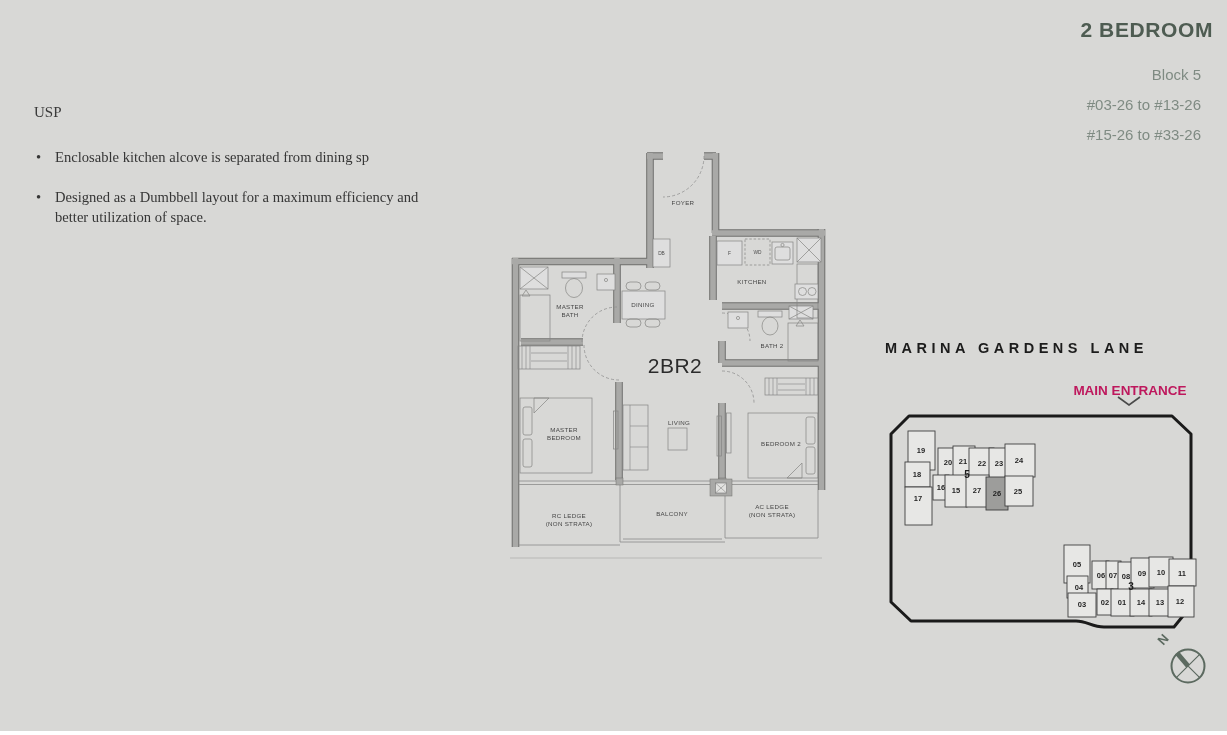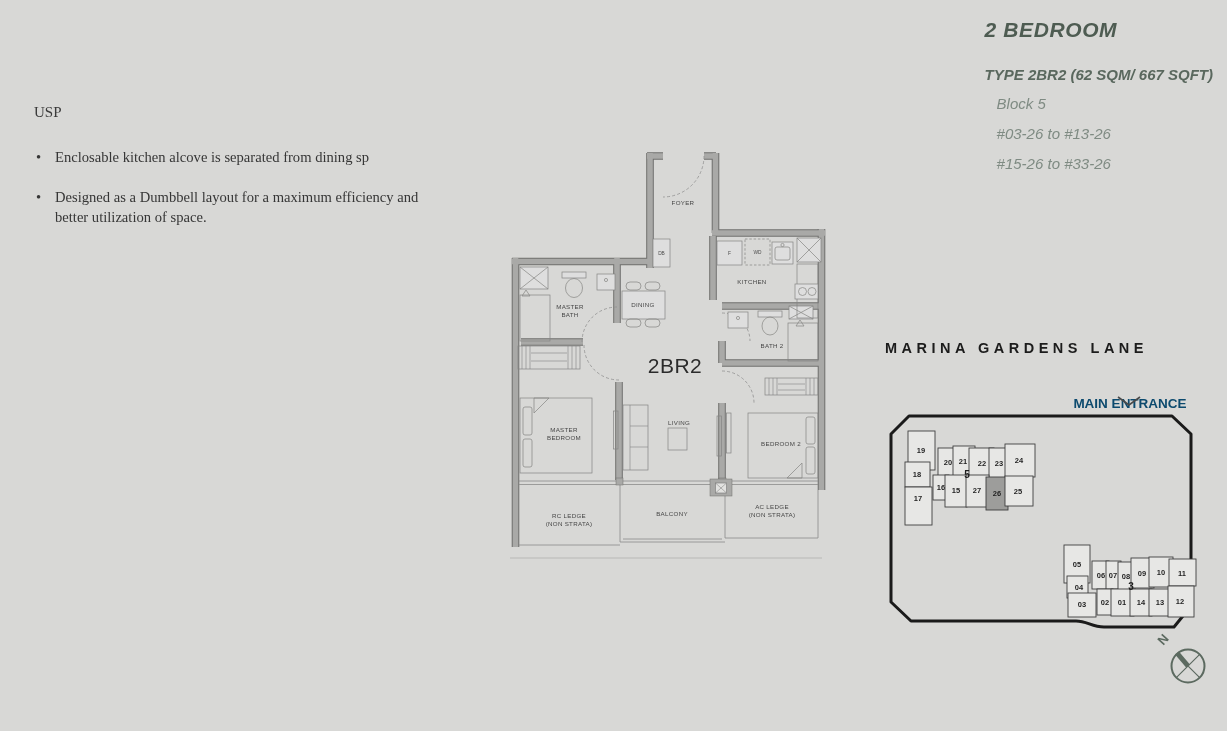--- a/index.html
+++ b/index.html
@@ -1,20 +1,20 @@
 <!DOCTYPE html>
 <html><head>
 <meta charset="utf-8">
 <style>
   html,body{margin:0;padding:0;background:#ffffff;}
   .page{position:relative;width:1227px;height:731px;background:#d8d8d6;overflow:hidden;
         font-family:"Liberation Sans", sans-serif;}
 
   
-  .unit-header{position:absolute;top:18px;right:14px;font-style:italic;}
+  .unit-header{position:absolute;top:18px;right:14px;text-align:right;}
   .unit-header h1{margin:0 0 24px 0;font-size:21px;font-weight:bold;color:#4e5c52;letter-spacing:.6px;}
   .unit-header .type{margin:0 0 3px 0;font-size:15px;font-weight:bold;color:#5a685e;}
   .unit-header .blk,.unit-header .stack{margin:12px;font-size:15px;color:#7f8b83;line-height:18px;}
 
   
   .usp{position:absolute;left:34px;top:104px;width:405px;color:#363636;font-family:Liberation Serif, serif;}
   .usp h2{margin:0;font-size:15px;font-weight:normal;color:#3a3a3a;}
   .usp ul{list-style:none;margin:26px 0 0 0;padding:0;}
   .usp li{position:relative;padding-left:21px;font-size:14.6px;line-height:20px;margin-bottom:20px;}
   .usp li::before{content:"\2022";position:absolute;left:2px;top:0;}
@@ -24,40 +24,39 @@
   .floorplan svg .rm{fill:#474747;font-size:6.2px;letter-spacing:.3px;text-anchor:middle;}
   .floorplan svg .fx{fill:#4c4c4c;font-size:4.8px;text-anchor:middle;}
   .floorplan svg .big{fill:#2b2b2b;font-size:21px;letter-spacing:.5px;text-anchor:middle;}
   .thin{stroke:#8c8c8a;stroke-width:.8;fill:none;}
   .fixt{stroke:#858583;stroke-width:.7;fill:#dedede;}
   .fixto{stroke:#858583;stroke-width:.7;fill:none;}
 
   
   .street{position:absolute;left:885px;top:340px;width:335px;
           font-size:14.5px;font-weight:bold;letter-spacing:4.5px;color:#1c1c1c;white-space:nowrap;}
-  .entrance{position:absolute;left:1040px;top:396px;width:180px;text-align:center;
-            font-size:13.5px;font-weight:bold;color:#0c4a6e;}
+  .entrance{position:absolute;left:1040px;top:383px;width:180px;text-align:center;
+            font-size:13.5px;font-weight:bold;color:#be185d;}
   .chev{position:absolute;left:1116px;top:395px;}
   .map{position:absolute;left:885px;top:410px;}
   .map text{font-size:7.5px;font-weight:bold;fill:#1f1f1f;text-anchor:middle;}
   .map text.blklabel{font-size:10px;}
   .unitbox{fill:#e7e7e5;stroke:#3f3f3f;stroke-width:.9;}
   .unitbox.hl{fill:#9d9d9b;}
   .compass{position:absolute;left:1150px;top:626px;}
 
   .bottom-strip{position:absolute;left:0;top:731px;width:1227px;height:4px;background:#ffffff;}
 </style>
 </head>
 <body>
 
 <div class="page">
 
   <section class="unit-header">
     <h1>2 BEDROOM</h1>
-    <p class="type">TYPE 2BR2 (62 SQM/ 667 SQFT)</p>
     <p class="blk">Block 5</p>
     <p class="stack">#03-26 to #13-26</p>
     <p class="stack">#15-26 to #33-26</p>
   </section>
 
   <section class="usp">
     <h2>USP</h2>
     <ul>
       <li>Enclosable kitchen alcove is separated from dining sp</li>
       <li>Designed as a Dumbbell layout for a maximum efficiency and better utilization of space.</li>

